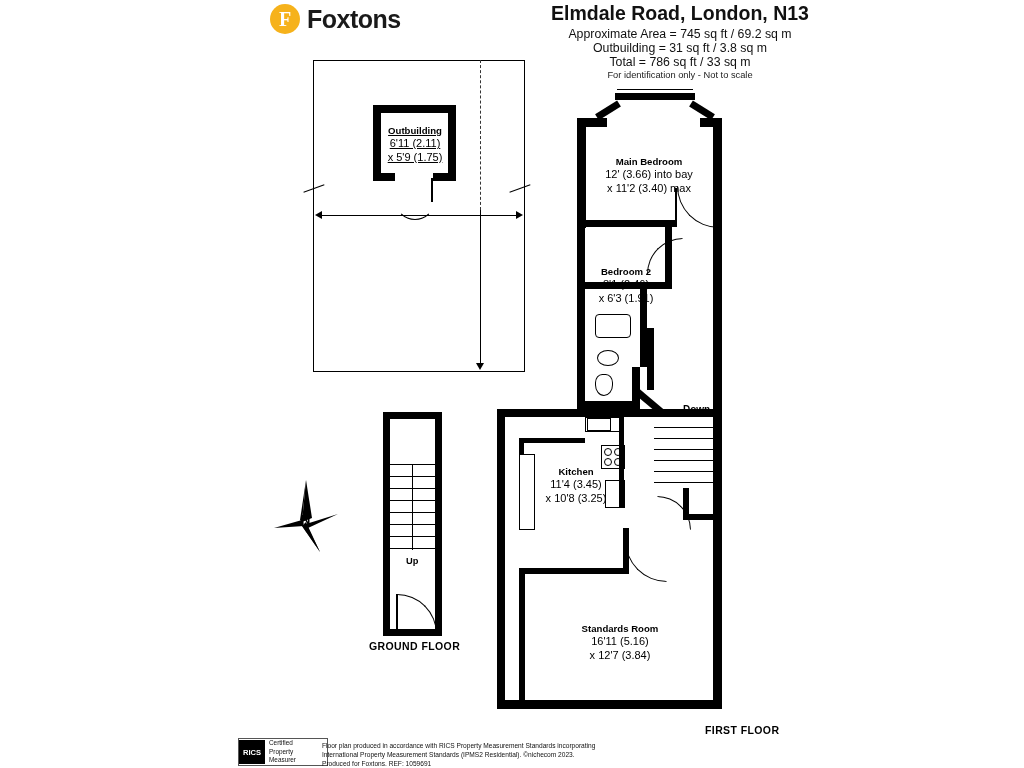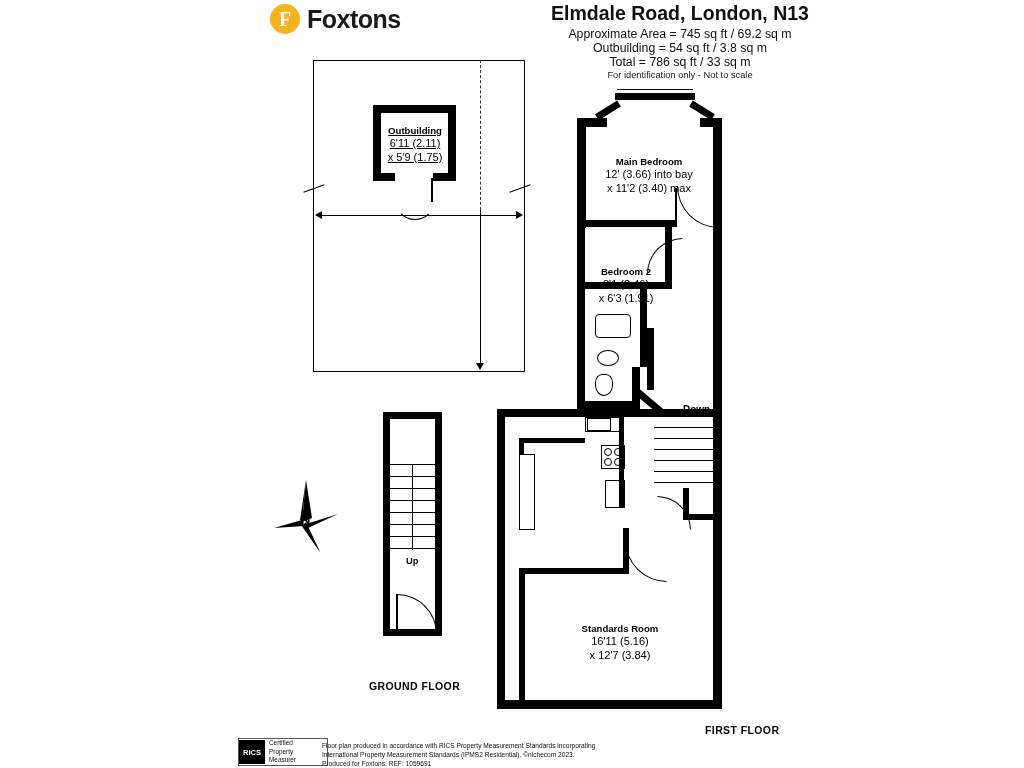--- a/index.html
+++ b/index.html
@@ -84,21 +84,21 @@
 
 <div class="abs" id="logo-block">
   <div id="logo-mark">
     <span>F</span>
   </div>
   <div id="logo-text">Foxtons</div>
 </div>
 
 <div class="abs" id="title">Elmdale Road, London, N13</div>
 <div class="abs summary-line" id="sum0">Approximate Area = 745 sq ft / 69.2 sq m</div>
-<div class="abs summary-line" id="sum1">Outbuilding = 54 sq ft / 3.8 sq m</div>
+<div class="abs summary-line" id="sum1">Outbuilding = 31 sq ft / 3.8 sq m</div>
 <div class="abs summary-line" id="sum2">Total = 786 sq ft / 33 sq m</div>
 <div class="abs summary-line" id="sum3">For identification only - Not to scale</div>
 
 <div class="abs" style="left:313px; top:60px; width:212px; height:312px;">
 
   <div class="abs" style="left:0; top:0; width:212px; height:312px; border:1.4px solid #000; box-sizing:border-box;"></div>
 
   <div class="abs wall" style="left:-10px; top:128px; width:22px; height:1.4px; transform:rotate(-20deg);"></div>
   <div class="abs wall" style="left:196px; top:128px; width:22px; height:1.4px; transform:rotate(-20deg);"></div>
 
@@ -199,20 +199,25 @@
   <div class="abs" style="left:88px; top:329px; width:36px; height:13px; border:1px solid #000;"></div>
   <div class="abs" style="left:90px; top:330px; width:22px; height:11px; border:1px solid #000;"></div>
   <div class="abs wall" style="left:122px; top:329px; width:5px; height:90px;"></div>
   <div class="abs" style="left:104px; top:357px; width:22px; height:22px; border:1px solid #000;"></div>
   <div class="abs" style="left:107px; top:360px; width:6px; height:6px; border:1px solid #000; border-radius:50%;"></div>
   <div class="abs" style="left:117px; top:360px; width:6px; height:6px; border:1px solid #000; border-radius:50%;"></div>
   <div class="abs" style="left:107px; top:370px; width:6px; height:6px; border:1px solid #000; border-radius:50%;"></div>
   <div class="abs" style="left:117px; top:370px; width:6px; height:6px; border:1px solid #000; border-radius:50%;"></div>
   <div class="abs" style="left:108px; top:392px; width:18px; height:26px; border:1px solid #000;"></div>
 
+  <div class="abs room-label" style="left:28px; top:378px; width:102px;">
+    <span class="nm">Kitchen</span>
+    <span class="d">11'4 (3.45)</span>
+    <span class="d">x 10'8 (3.25)</span>
+  </div>
 
   <div class="abs wall" style="left:186px; top:400px; width:6px; height:26px;"></div>
   <div class="abs wall" style="left:186px; top:426px; width:34px; height:6px;"></div>
   <div class="abs door-arc" style="left:160px; top:408px; width:32px; height:32px; border-left-color:transparent; border-bottom-color:transparent; border-top-color:#000; border-right-color:#000; border-radius:0 100% 0 0;"></div>
 
   <div class="abs wall" style="left:22px; top:480px; width:110px; height:6px;"></div>
   <div class="abs wall" style="left:126px; top:440px; width:6px; height:46px;"></div>
   <div class="abs door-arc" style="left:128px; top:452px; width:40px; height:40px; border-left-color:#000; border-top-color:transparent; border-right-color:transparent; border-bottom-color:#000; border-radius:0 0 0 100%;"></div>
   <div class="abs wall" style="left:128px; top:450px; width:2px; height:30px;"></div>
 
@@ -242,21 +247,21 @@
     <div class="abs" style="left:0; top:60px; width:45px; height:1px; background:#000;"></div>
     <div class="abs" style="left:0; top:72px; width:45px; height:1px; background:#000;"></div>
     <div class="abs" style="left:0; top:84px; width:45px; height:1px; background:#000;"></div>
     <div class="abs" style="left:22px; top:0; width:1px; height:86px; background:#000;"></div>
   </div>
   <div class="abs" style="left:23px; top:144px; font-size:9.3px; font-weight:bold;">Up</div>
 
   <div class="abs door-arc" style="left:14px; top:182px; width:38px; height:38px; border-top-color:#000; border-right-color:#000; border-left-color:transparent; border-bottom-color:transparent; border-radius:0 100% 0 0;"></div>
   <div class="abs wall" style="left:13px; top:182px; width:2px; height:36px;"></div>
 
-  <div class="abs floor-caption" style="left:-14px; top:228px; white-space:nowrap;margin-top:40px;">GROUND FLOOR</div>
+  <div class="abs floor-caption" style="left:-14px; top:228px; white-space:nowrap;">GROUND FLOOR</div>
 </div>
 
 <div class="abs" style="left:272px; top:478px; width:72px; height:80px;">
   <svg width="72" height="80" viewBox="0 0 72 80">
     <polygon points="34,2 40,40 30,44" fill="#000"></polygon>
     <polygon points="34,2 28,42 30,44" fill="#000"></polygon>
     <polygon points="48,74 34,44 30,48" fill="#000"></polygon>
     <polygon points="48,74 36,50 30,48" fill="#000" opacity="0.85"></polygon>
     <polygon points="2,50 30,42 32,48" fill="#000"></polygon>
     <polygon points="66,36 34,46 36,50" fill="#000"></polygon>

